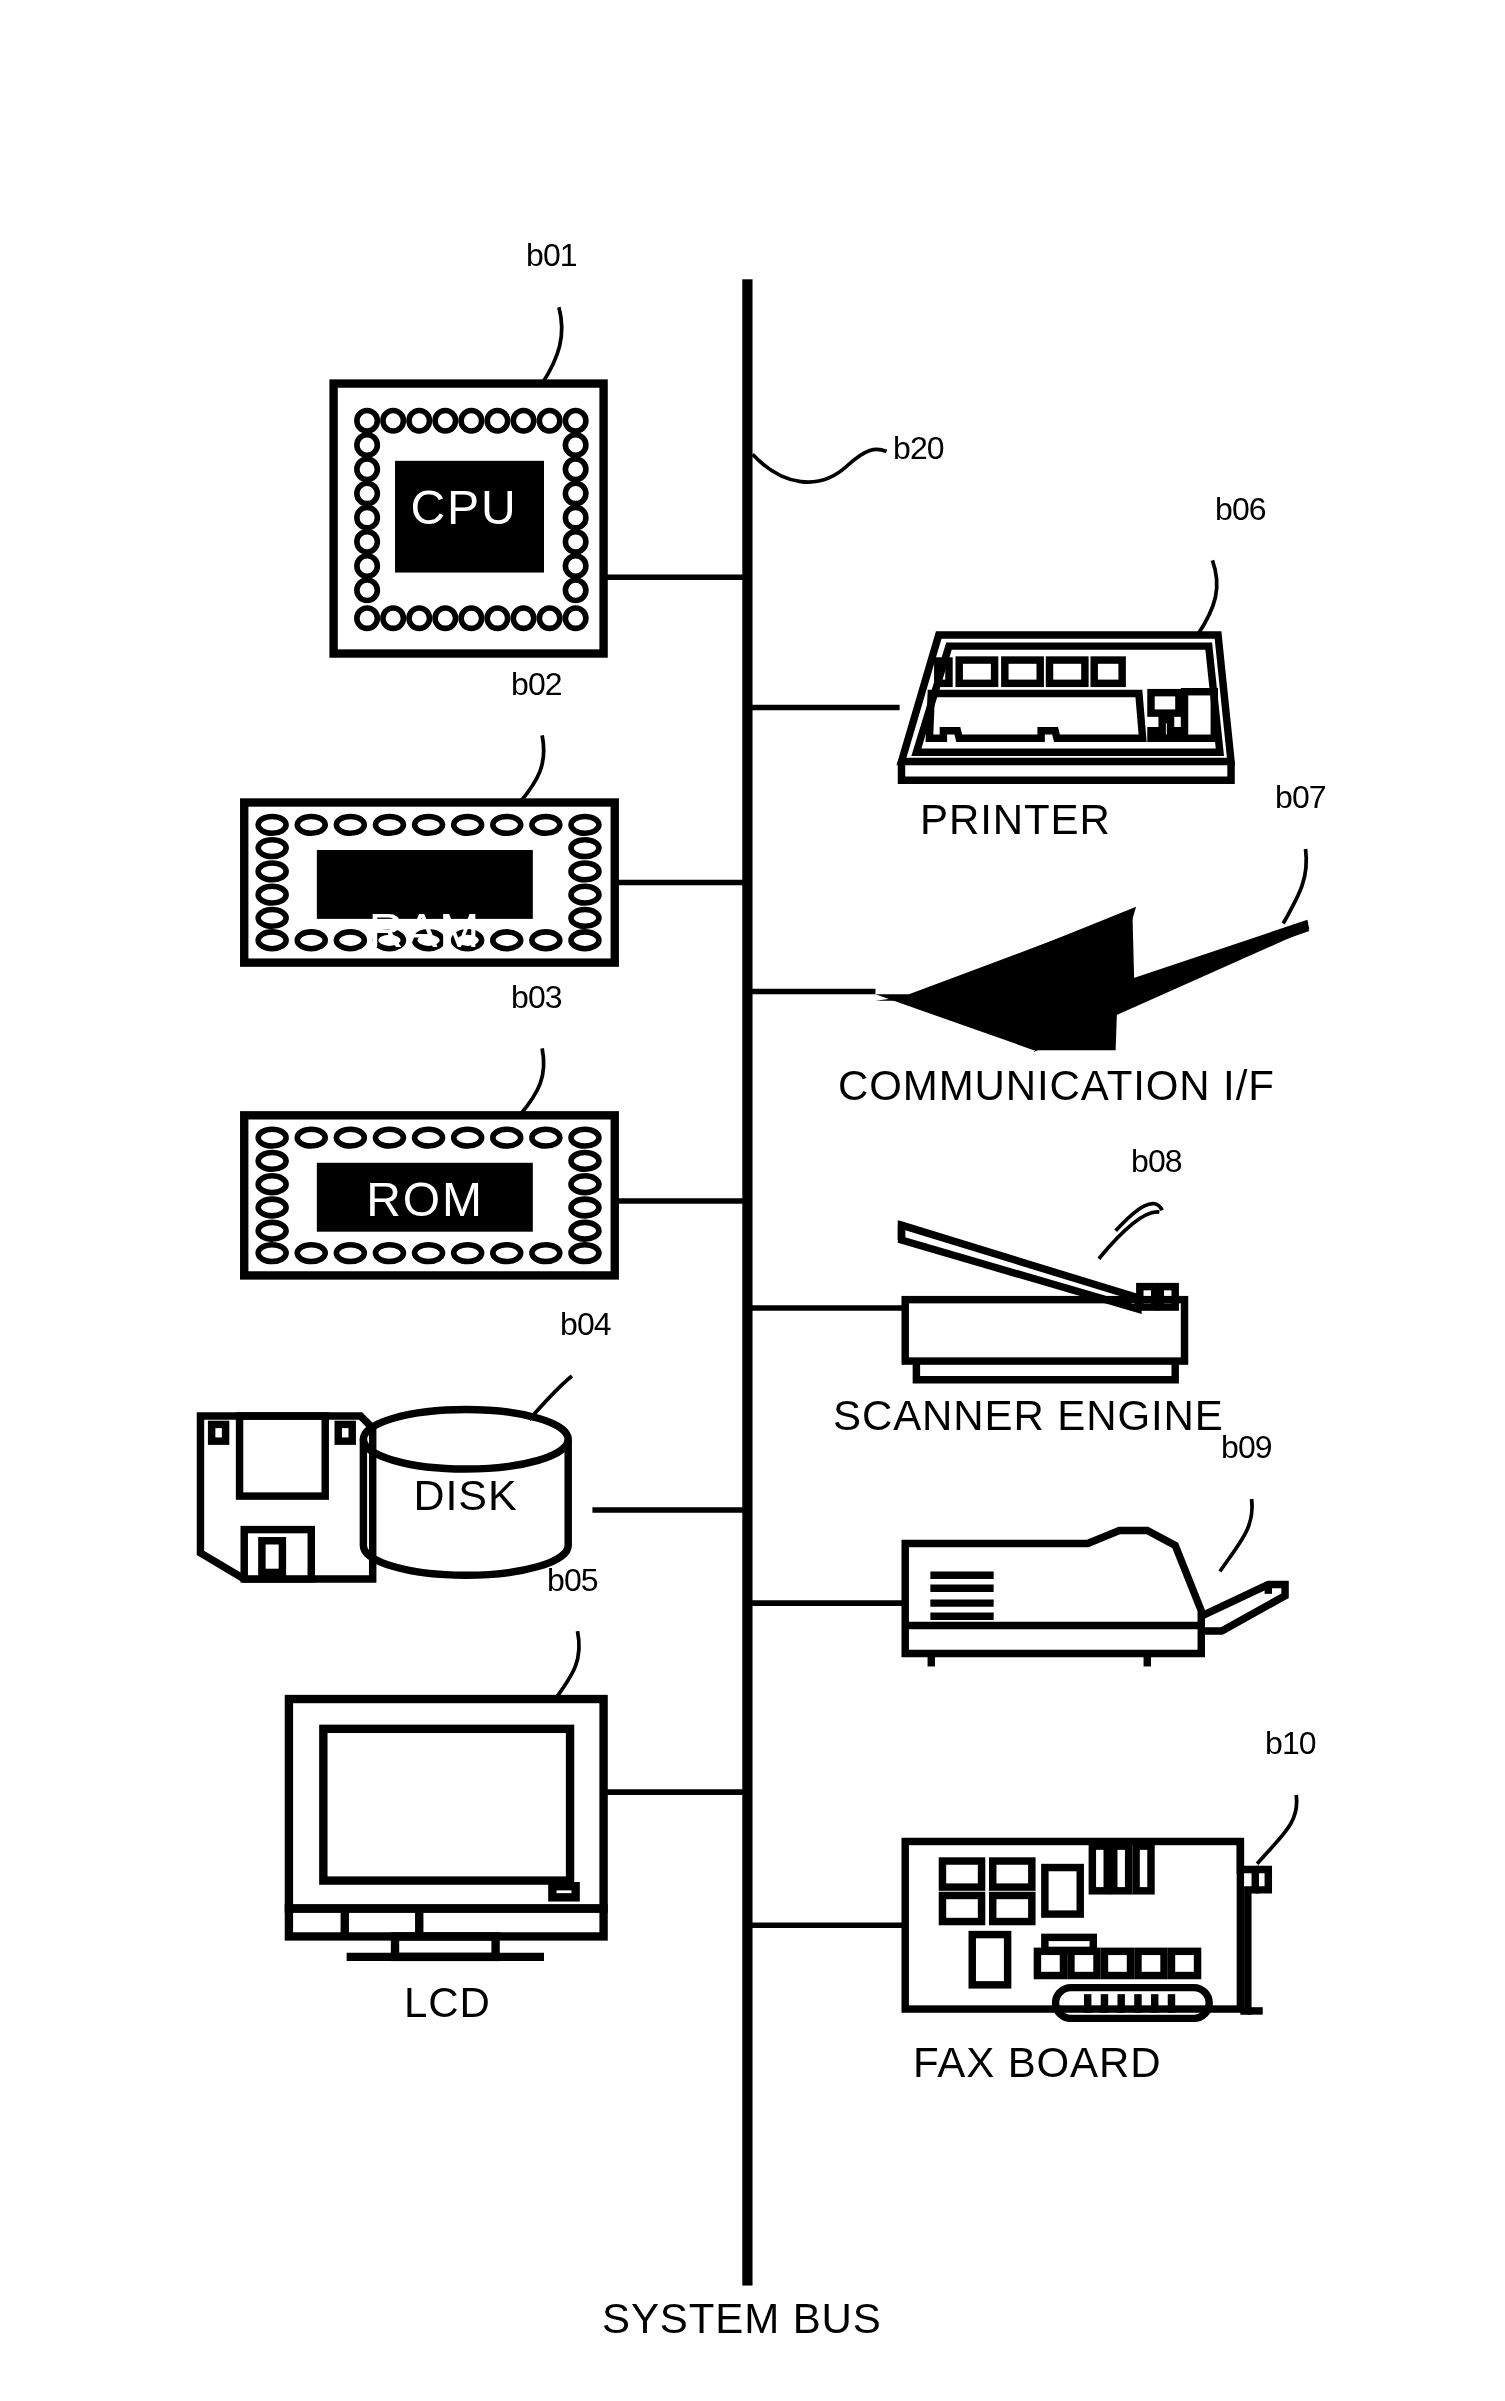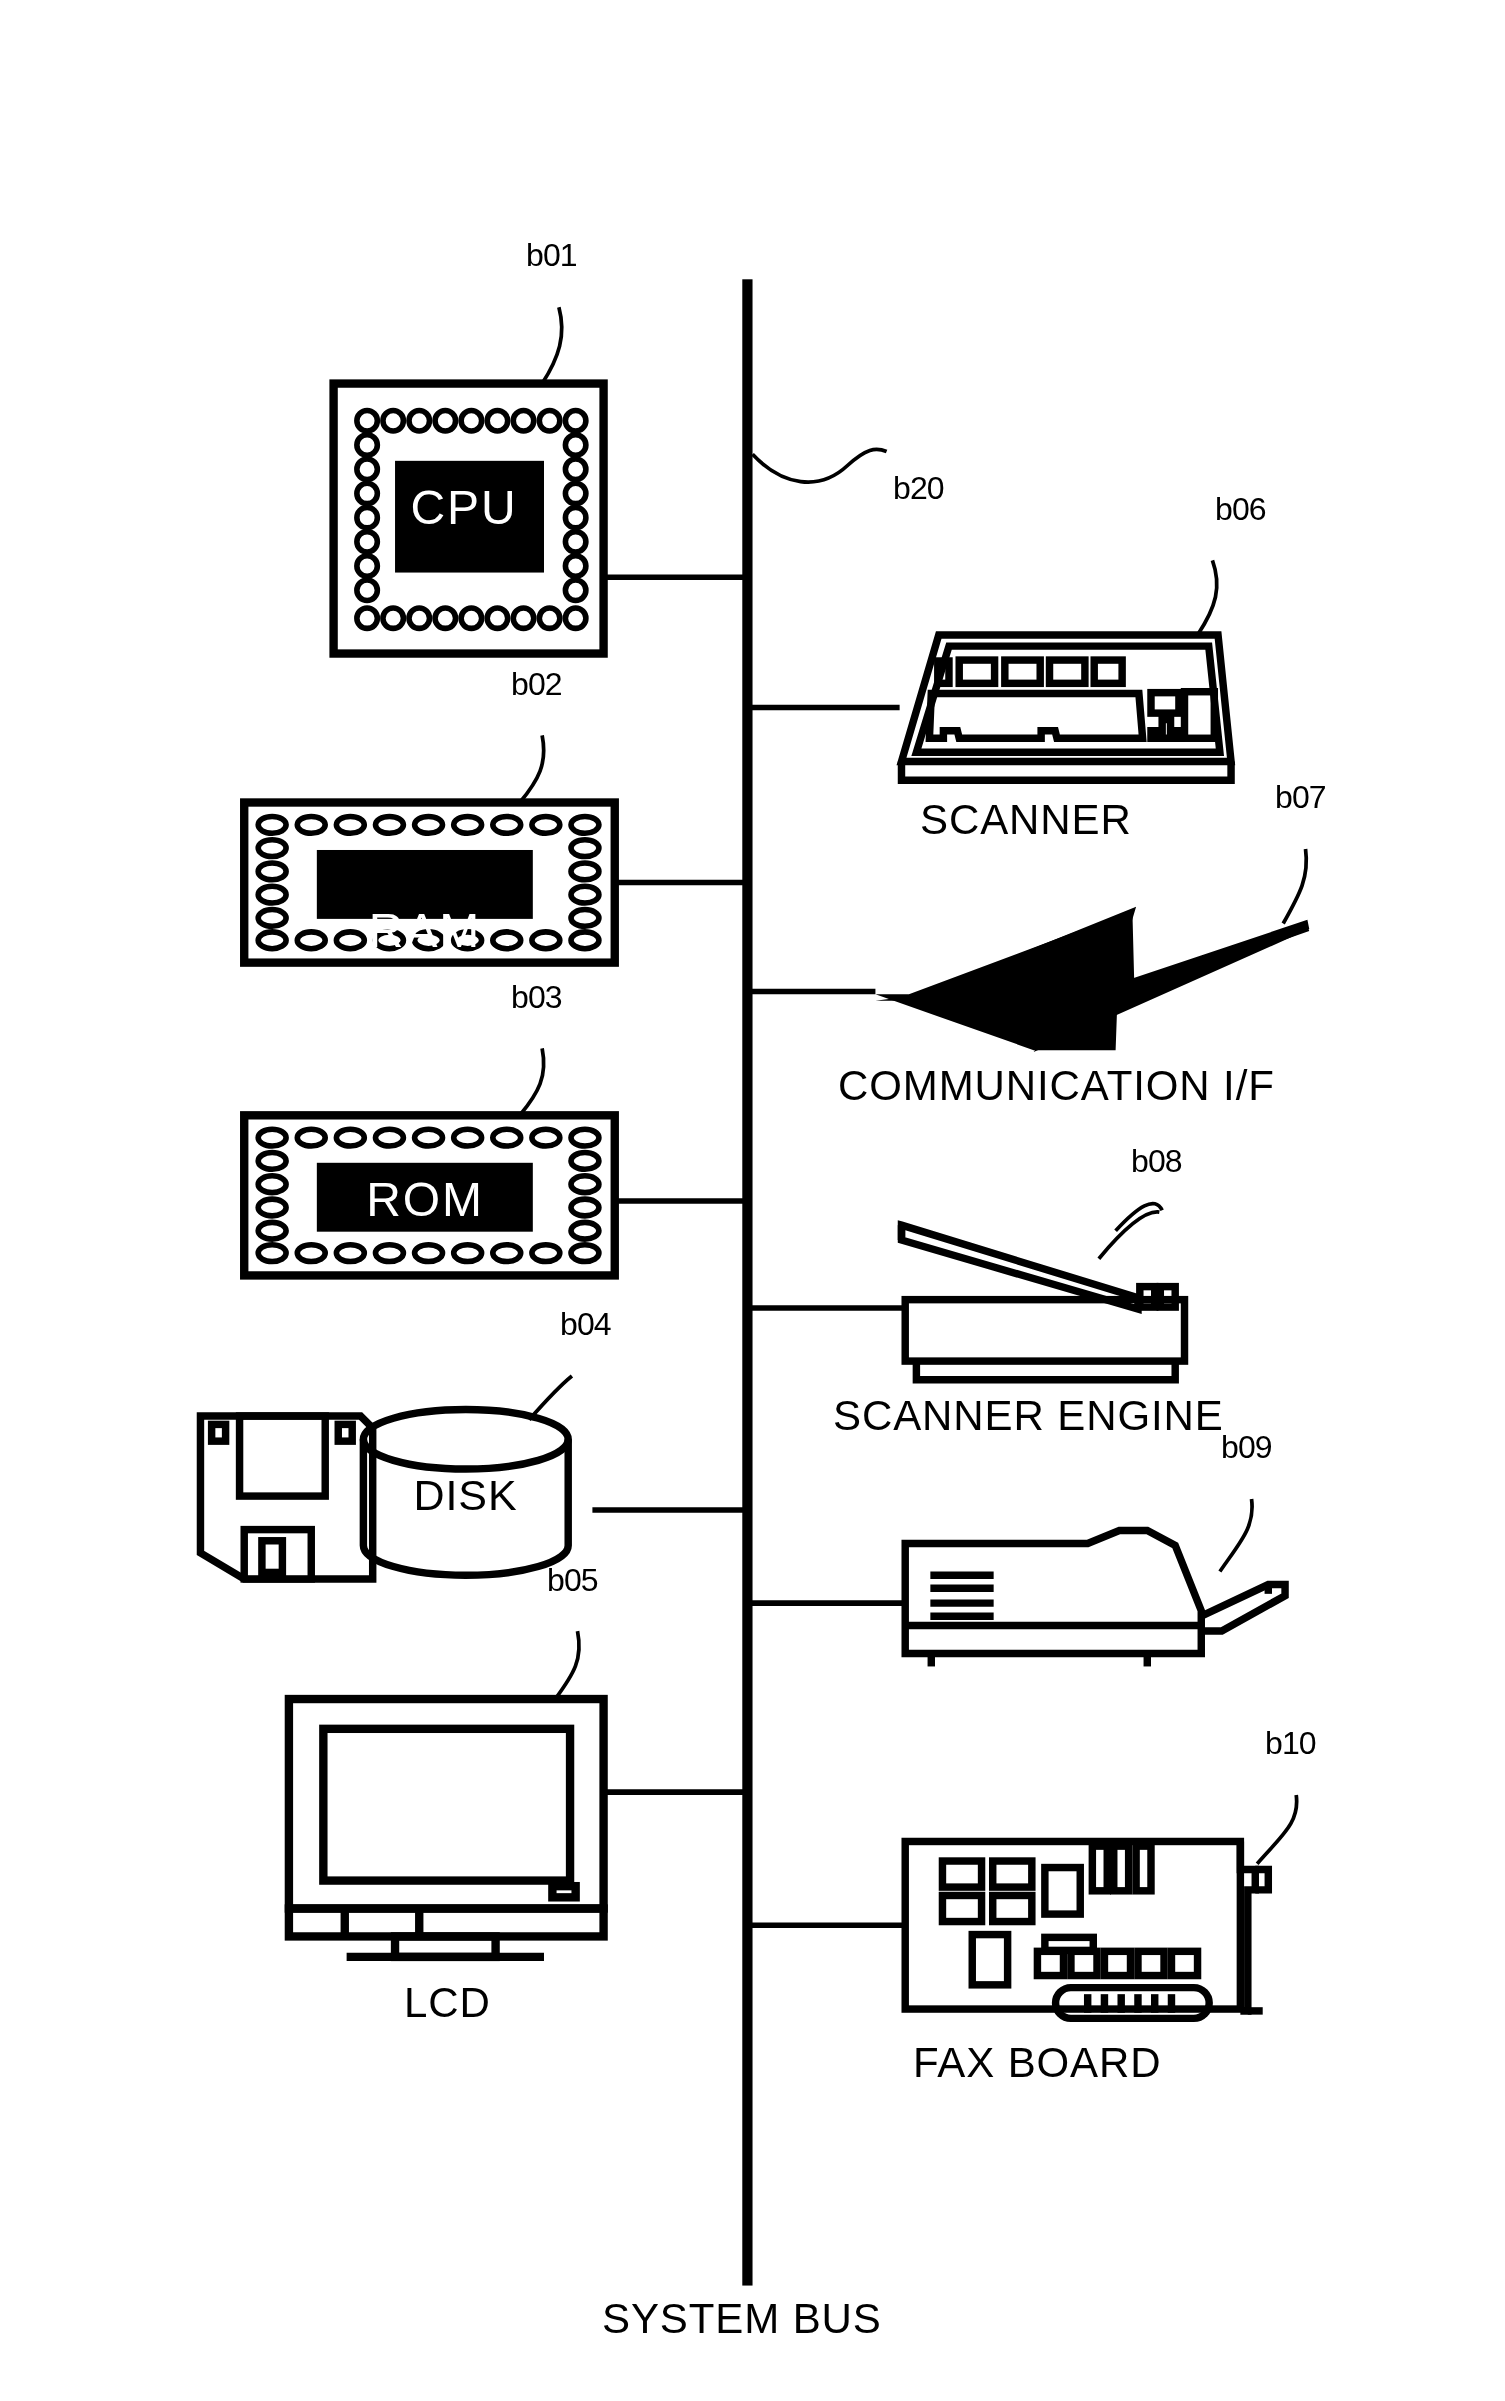--- a/index.html
+++ b/index.html
@@ -362,23 +362,23 @@
   <div class="lbl ref" style="left:526px; top:237px;">b01</div>
   <div class="lbl ref" style="left:511px; top:666px;">b02</div>
   <div class="lbl ref" style="left:511px; top:979px;">b03</div>
   <div class="lbl ref" style="left:560px; top:1306px;">b04</div>
   <div class="lbl ref" style="left:547px; top:1562px;">b05</div>
   <div class="lbl ref" style="left:1215px; top:491px;">b06</div>
   <div class="lbl ref" style="left:1275px; top:779px;">b07</div>
   <div class="lbl ref" style="left:1131px; top:1143px;">b08</div>
   <div class="lbl ref" style="left:1221px; top:1429px;">b09</div>
   <div class="lbl ref" style="left:1265px; top:1725px;">b10</div>
-  <div class="lbl ref" style="left:893px; top:430px;margin-top:40px;">b20</div>
-
-  <div class="lbl devlabel" style="left:920px; top:796px;">SCANNER</div>
+  <div class="lbl ref" style="left:893px; top:430px;">b20</div>
+
+  <div class="lbl devlabel" style="left:920px; top:796px;">PRINTER</div>
   <div class="lbl devlabel" style="left:838px; top:1062px;">COMMUNICATION I/F</div>
   <div class="lbl devlabel" style="left:833px; top:1392px;">SCANNER ENGINE</div>
   <div class="lbl devlabel" style="left:913px; top:2039px;">FAX BOARD</div>
   <div class="lbl devlabel" style="left:404px; top:1979px;">LCD</div>
   <div class="lbl devlabel" style="left:602px; top:2295px;">SYSTEM BUS</div>
 
 </div>
 
 
 </body></html>

